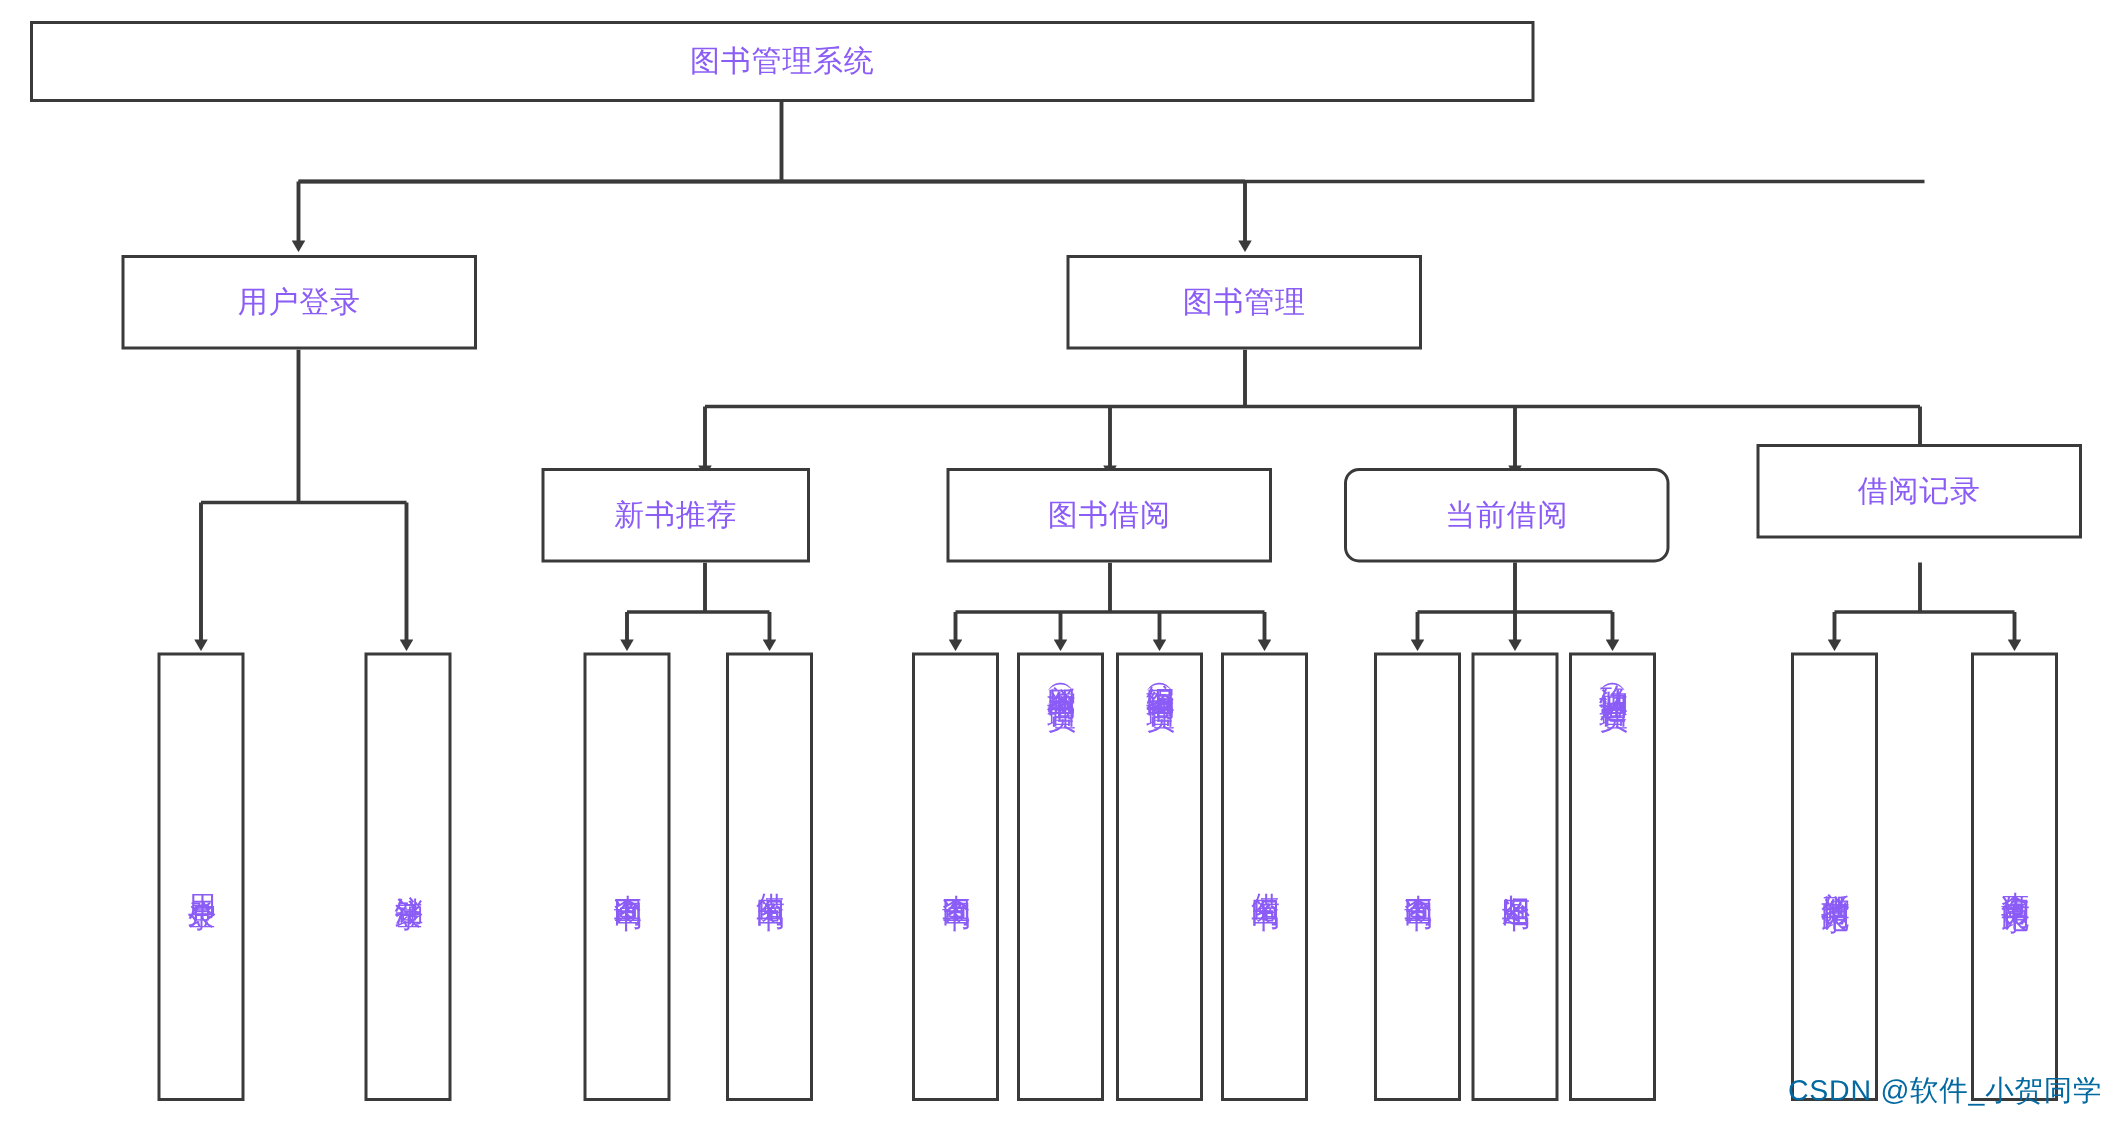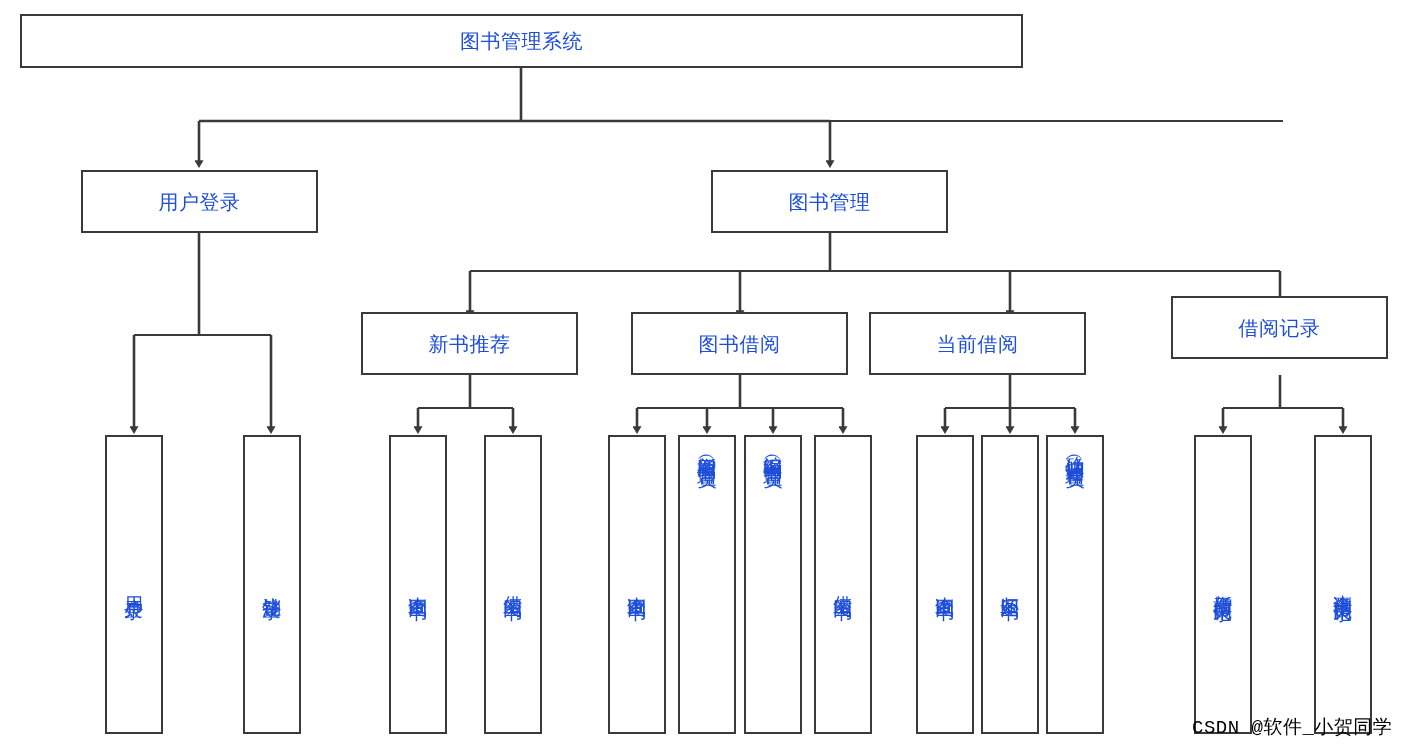--- a/index.html
+++ b/index.html
@@ -27,21 +27,21 @@
     pointer-events: none;
   }
   .node {
     position: absolute;
     box-sizing: border-box;
     background: #ffffff;
     border: 2px solid #3a3a3a;
     display: flex;
     align-items: center;
     justify-content: center;
-    color: #1d4ed8;
+    color: #8b5cf6;
   }
   .node.level0,
   .node.level1,
   .node.level2 {
     font-size: 20px;
     line-height: 1.2;
     letter-spacing: 0.5px;
   }
   .node.leaf {
     font-size: 19px;
@@ -59,24 +59,24 @@
   }
   .node.leaf.align-top {
     align-items: flex-start;
   }
   .node.leaf.align-mid {
     align-items: center;
   }
   .watermark {
     position: absolute;
     font-size: 19px;
-    color: #000000;
+    color: #0369a1;
     white-space: nowrap;
     letter-spacing: 0.5px;
-    font-family: Liberation Mono, monospace;
+    font-family: Liberation Sans, sans-serif;
   }
 </style>
 </head>
 <body>
 
 <div id="canvas">
 
   <svg id="edges" viewBox="0 0 1405 747" width="1405" height="747" xmlns="http://www.w3.org/2000/svg">
     <defs>
       <marker id="arrow" viewBox="0 0 12 14" refX="1" refY="7" markerWidth="8" markerHeight="9" orient="auto-start-reverse" markerUnits="userSpaceOnUse">
@@ -134,27 +134,27 @@
     <span>图书管理系统</span>
   </div>
 
   <div class="node level1" style="left:81px; top:170px; width:237px; height:63px;">
     <span>用户登录</span>
   </div>
   <div class="node level1" style="left:711px; top:170px; width:237px; height:63px;justify-content:center;">
     <span>图书管理</span>
   </div>
 
-  <div class="node level2" style="left:361px; top:312px; width:217px; height:63px;">
+  <div class="node level2" style="left:361px; top:312px; width:179px; height:63px;">
     <span>新书推荐</span>
   </div>
   <div class="node level2" style="left:631px; top:312px; width:217px; height:63px;">
     <span>图书借阅</span>
   </div>
-  <div class="node level2" style="left:869px; top:312px; width:217px; height:63px;">
+  <div class="node level2" style="left:896px; top:312px; width:217px; height:63px;border-radius:10px;">
     <span>当前借阅</span>
   </div>
   <div class="node level2" style="left:1171px; top:296px; width:217px; height:63px;">
     <span>借阅记录</span>
   </div>
 
   <div class="node leaf align-mid" style="left:105px; top:435px; width:58px; height:299px;">
     <span class="vtext">用户登录</span>
   </div>
   <div class="node leaf align-mid" style="left:243px; top:435px; width:58px; height:299px;">

